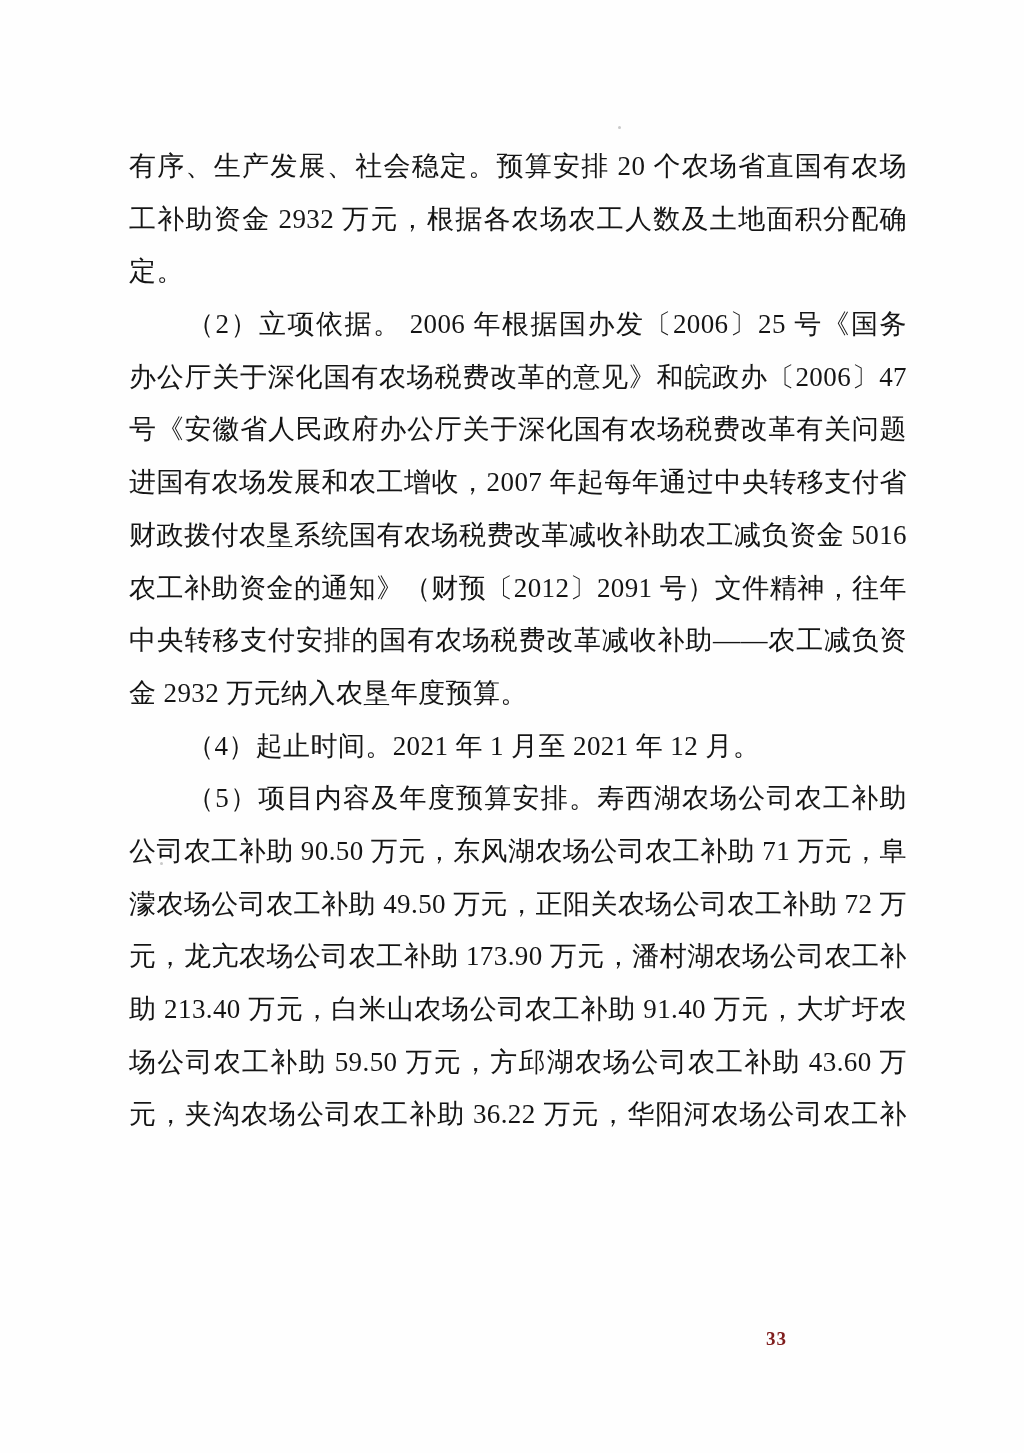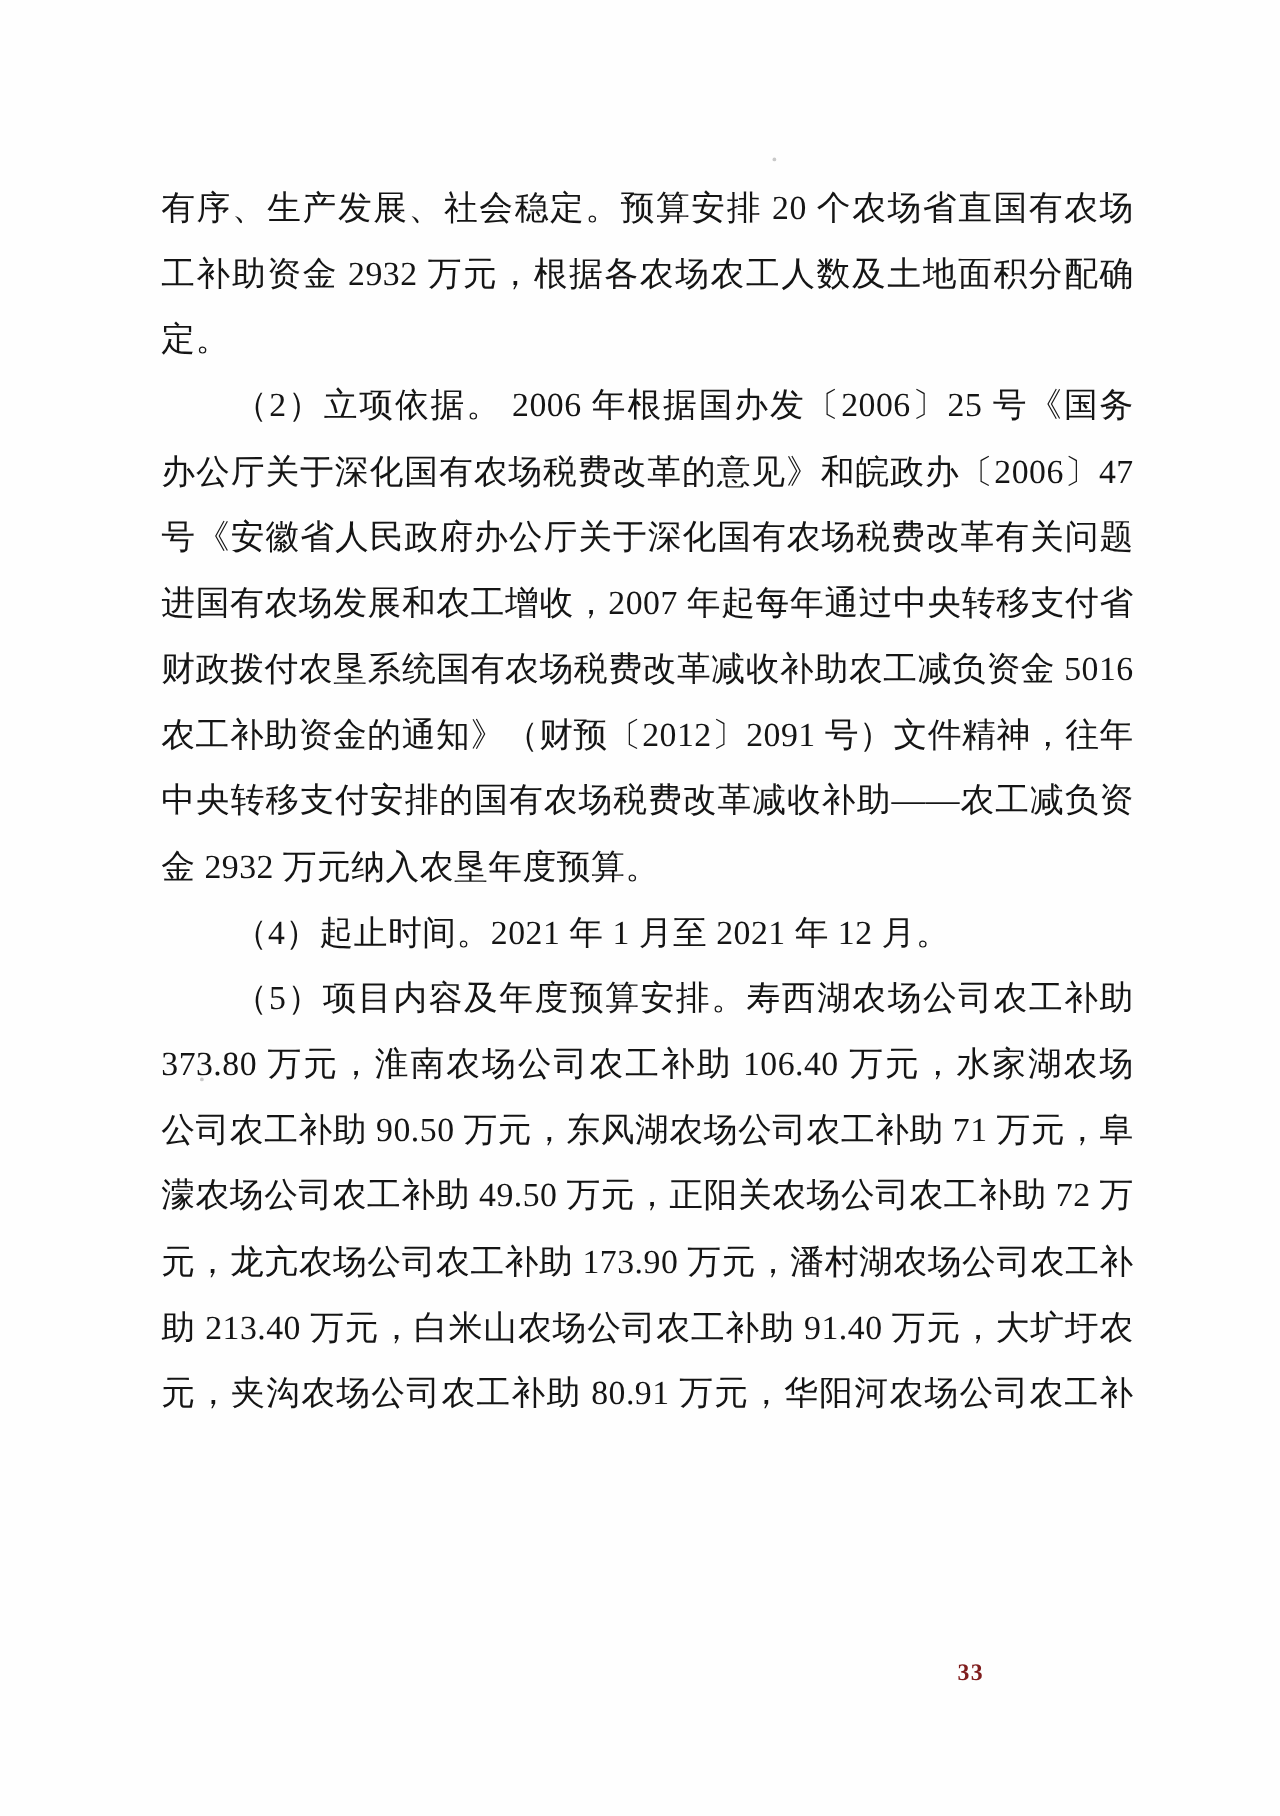--- a/index.html
+++ b/index.html
@@ -71,22 +71,22 @@
     <div class="line indent">（2）立项依据。 2006 年根据国办发〔2006〕25 号《国务院</div>
     <div class="line">办公厅关于深化国有农场税费改革的意见》和皖政办〔2006〕47</div>
     <div class="line">号《安徽省人民政府办公厅关于深化国有农场税费改革有关问题</div>
     <div class="line">进国有农场发展和农工增收，2007 年起每年通过中央转移支付省</div>
     <div class="line">财政拨付农垦系统国有农场税费改革减收补助农工减负资金 5016</div>
     <div class="line">农工补助资金的通知》（财预〔2012〕2091 号）文件精神，往年</div>
     <div class="line">中央转移支付安排的国有农场税费改革减收补助——农工减负资</div>
     <div class="line plain">金 2932 万元纳入农垦年度预算。</div>
     <div class="line indent plain">（4）起止时间。2021 年 1 月至 2021 年 12 月。</div>
     <div class="line indent">（5）项目内容及年度预算安排。寿西湖农场公司农工补助</div>
-    <div class="line">373.80 万元，淮南农场公司农工补助 106.40 万元，水家湖农场</div>
     <div class="line">公司农工补助 90.50 万元，东风湖农场公司农工补助 71 万元，阜</div>
     <div class="line">濛农场公司农工补助 49.50 万元，正阳关农场公司农工补助 72 万</div>
     <div class="line">元，龙亢农场公司农工补助 173.90 万元，潘村湖农场公司农工补</div>
     <div class="line">助 213.40 万元，白米山农场公司农工补助 91.40 万元，大圹圩农</div>
-    <div class="line">元，夹沟农场公司农工补助 80.91 万元，华阳河农场公司农工补</div>
+    <div class="line">场公司农工补助 59.50 万元，方邱湖农场公司农工补助 43.60 万</div>
+    <div class="line">元，夹沟农场公司农工补助 36.22 万元，华阳河农场公司农工补</div>
   </div>
 
   <div class="page-number">33</div>
 </div>
 
 </body></html>

